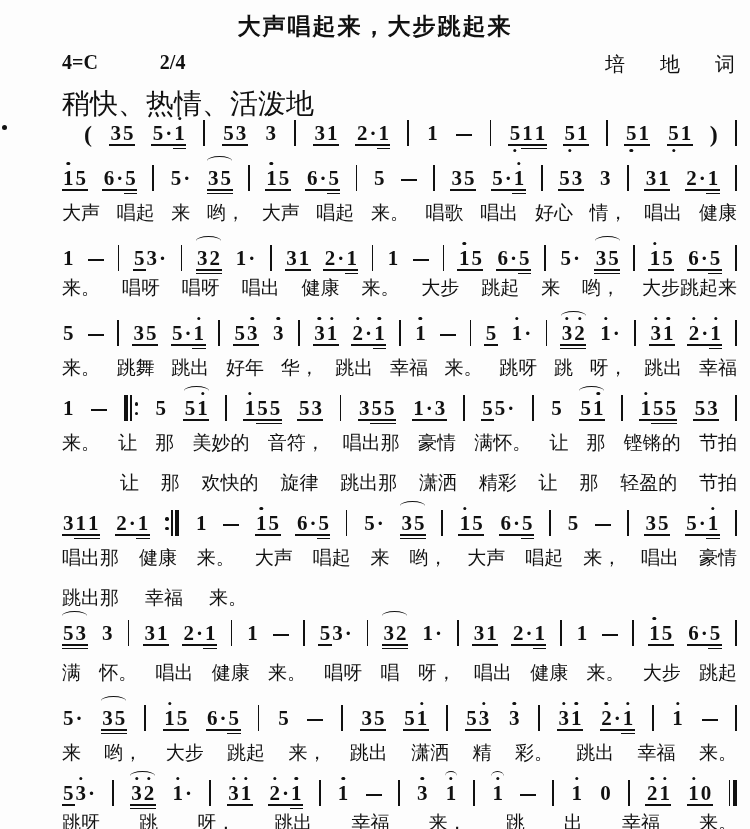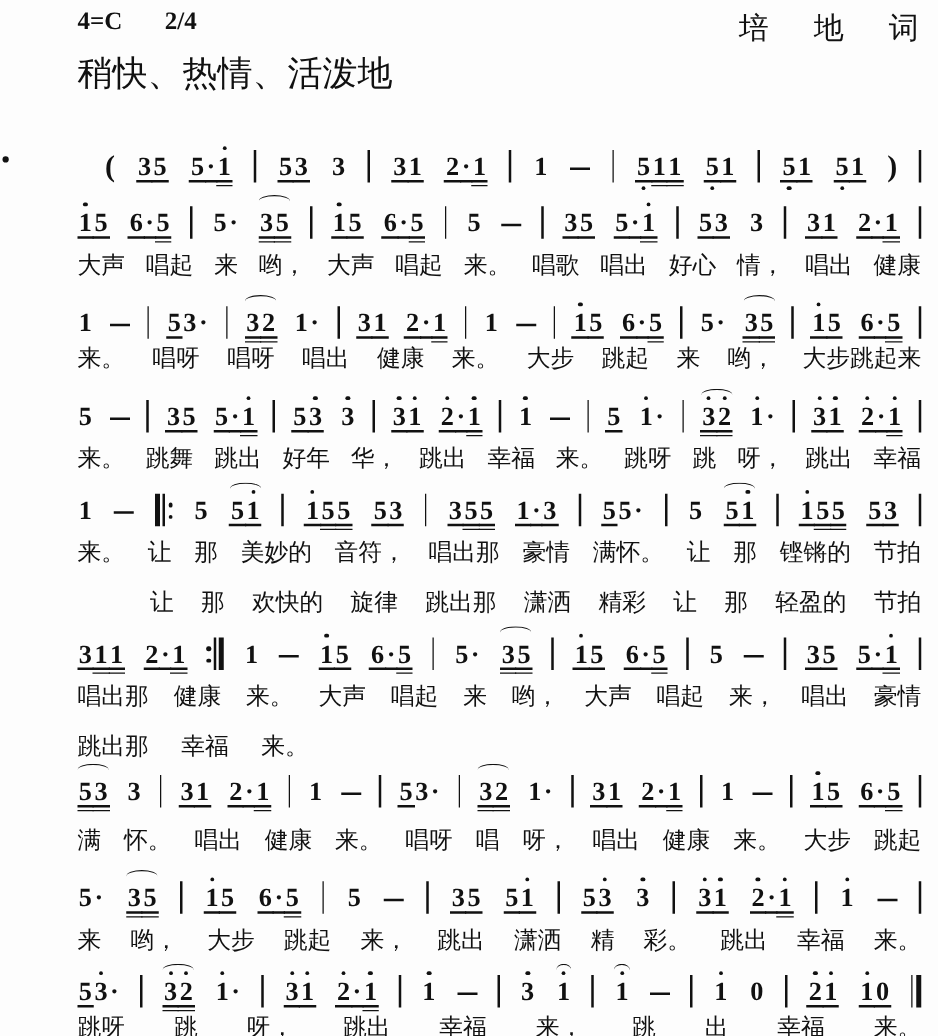--- a/index.html
+++ b/index.html
@@ -8,22 +8,22 @@
     background:#fdfdfd;color:#111;
     font-family:"Liberation Serif","DejaVu Serif",serif;
   }
   .page{position:relative;width:750px;height:829px;overflow:hidden;}
   .title{
     text-align:center;font-size:23px;font-weight:bold;letter-spacing:2px;
     padding-top:11px;height:34px;
   }
   .meta{position:relative;height:36px;padding:0 15px 0 62px;}
   .meta-left{position:absolute;left:62px;top:6px;font-size:20px;font-weight:bold;}
-  .meta-left .ts{margin-left:34px;}
-  .meta-right{position:absolute;right:15px;top:6px;font-size:24px;word-spacing:30px;}
+  .meta-left .ts{margin-left:62px;}
+  .meta-right{position:absolute;right:15px;top:6px;font-size:20px;word-spacing:30px;}
   .tempo-row{position:relative;height:33px;padding:0 15px 0 62px;}
   .tempo{position:absolute;left:62px;top:4px;font-size:28px;}
   .stray{position:absolute;left:2px;top:125px;width:5px;height:5px;background:#111;border-radius:50%;}
   #score{position:absolute;left:62px;right:13px;top:118px;}
   #score .row{position:relative;}
   
   #score .row:nth-child(1){height:45px}
   #score .row:nth-child(2){height:35px}
   #score .row:nth-child(3){height:45px}
   #score .row:nth-child(4){height:30px}
@@ -68,20 +68,21 @@
     position:absolute;left:0;right:0;top:4px;
     display:flex;font-size:19px;line-height:1.2;white-space:nowrap;
   }
   .ly-line.justify{justify-content:space-between;}
   .ly-line.nojustify{justify-content:flex-start;gap:26px;}
 </style>
 </head>
 <body>
 
 <div class="page">
+  <div class="title">大声唱起来，大步跳起来</div>
   <div class="meta">
     <span class="meta-left"><span>4=C</span><span class="ts">2/4</span></span>
     <span class="meta-right">培 地 词</span>
   </div>
   <div class="tempo-row">
     <span class="tempo">稍快、热情、活泼地</span>
   </div>
   <div class="stray"></div>
   <div id="score">
       <div class="row">

